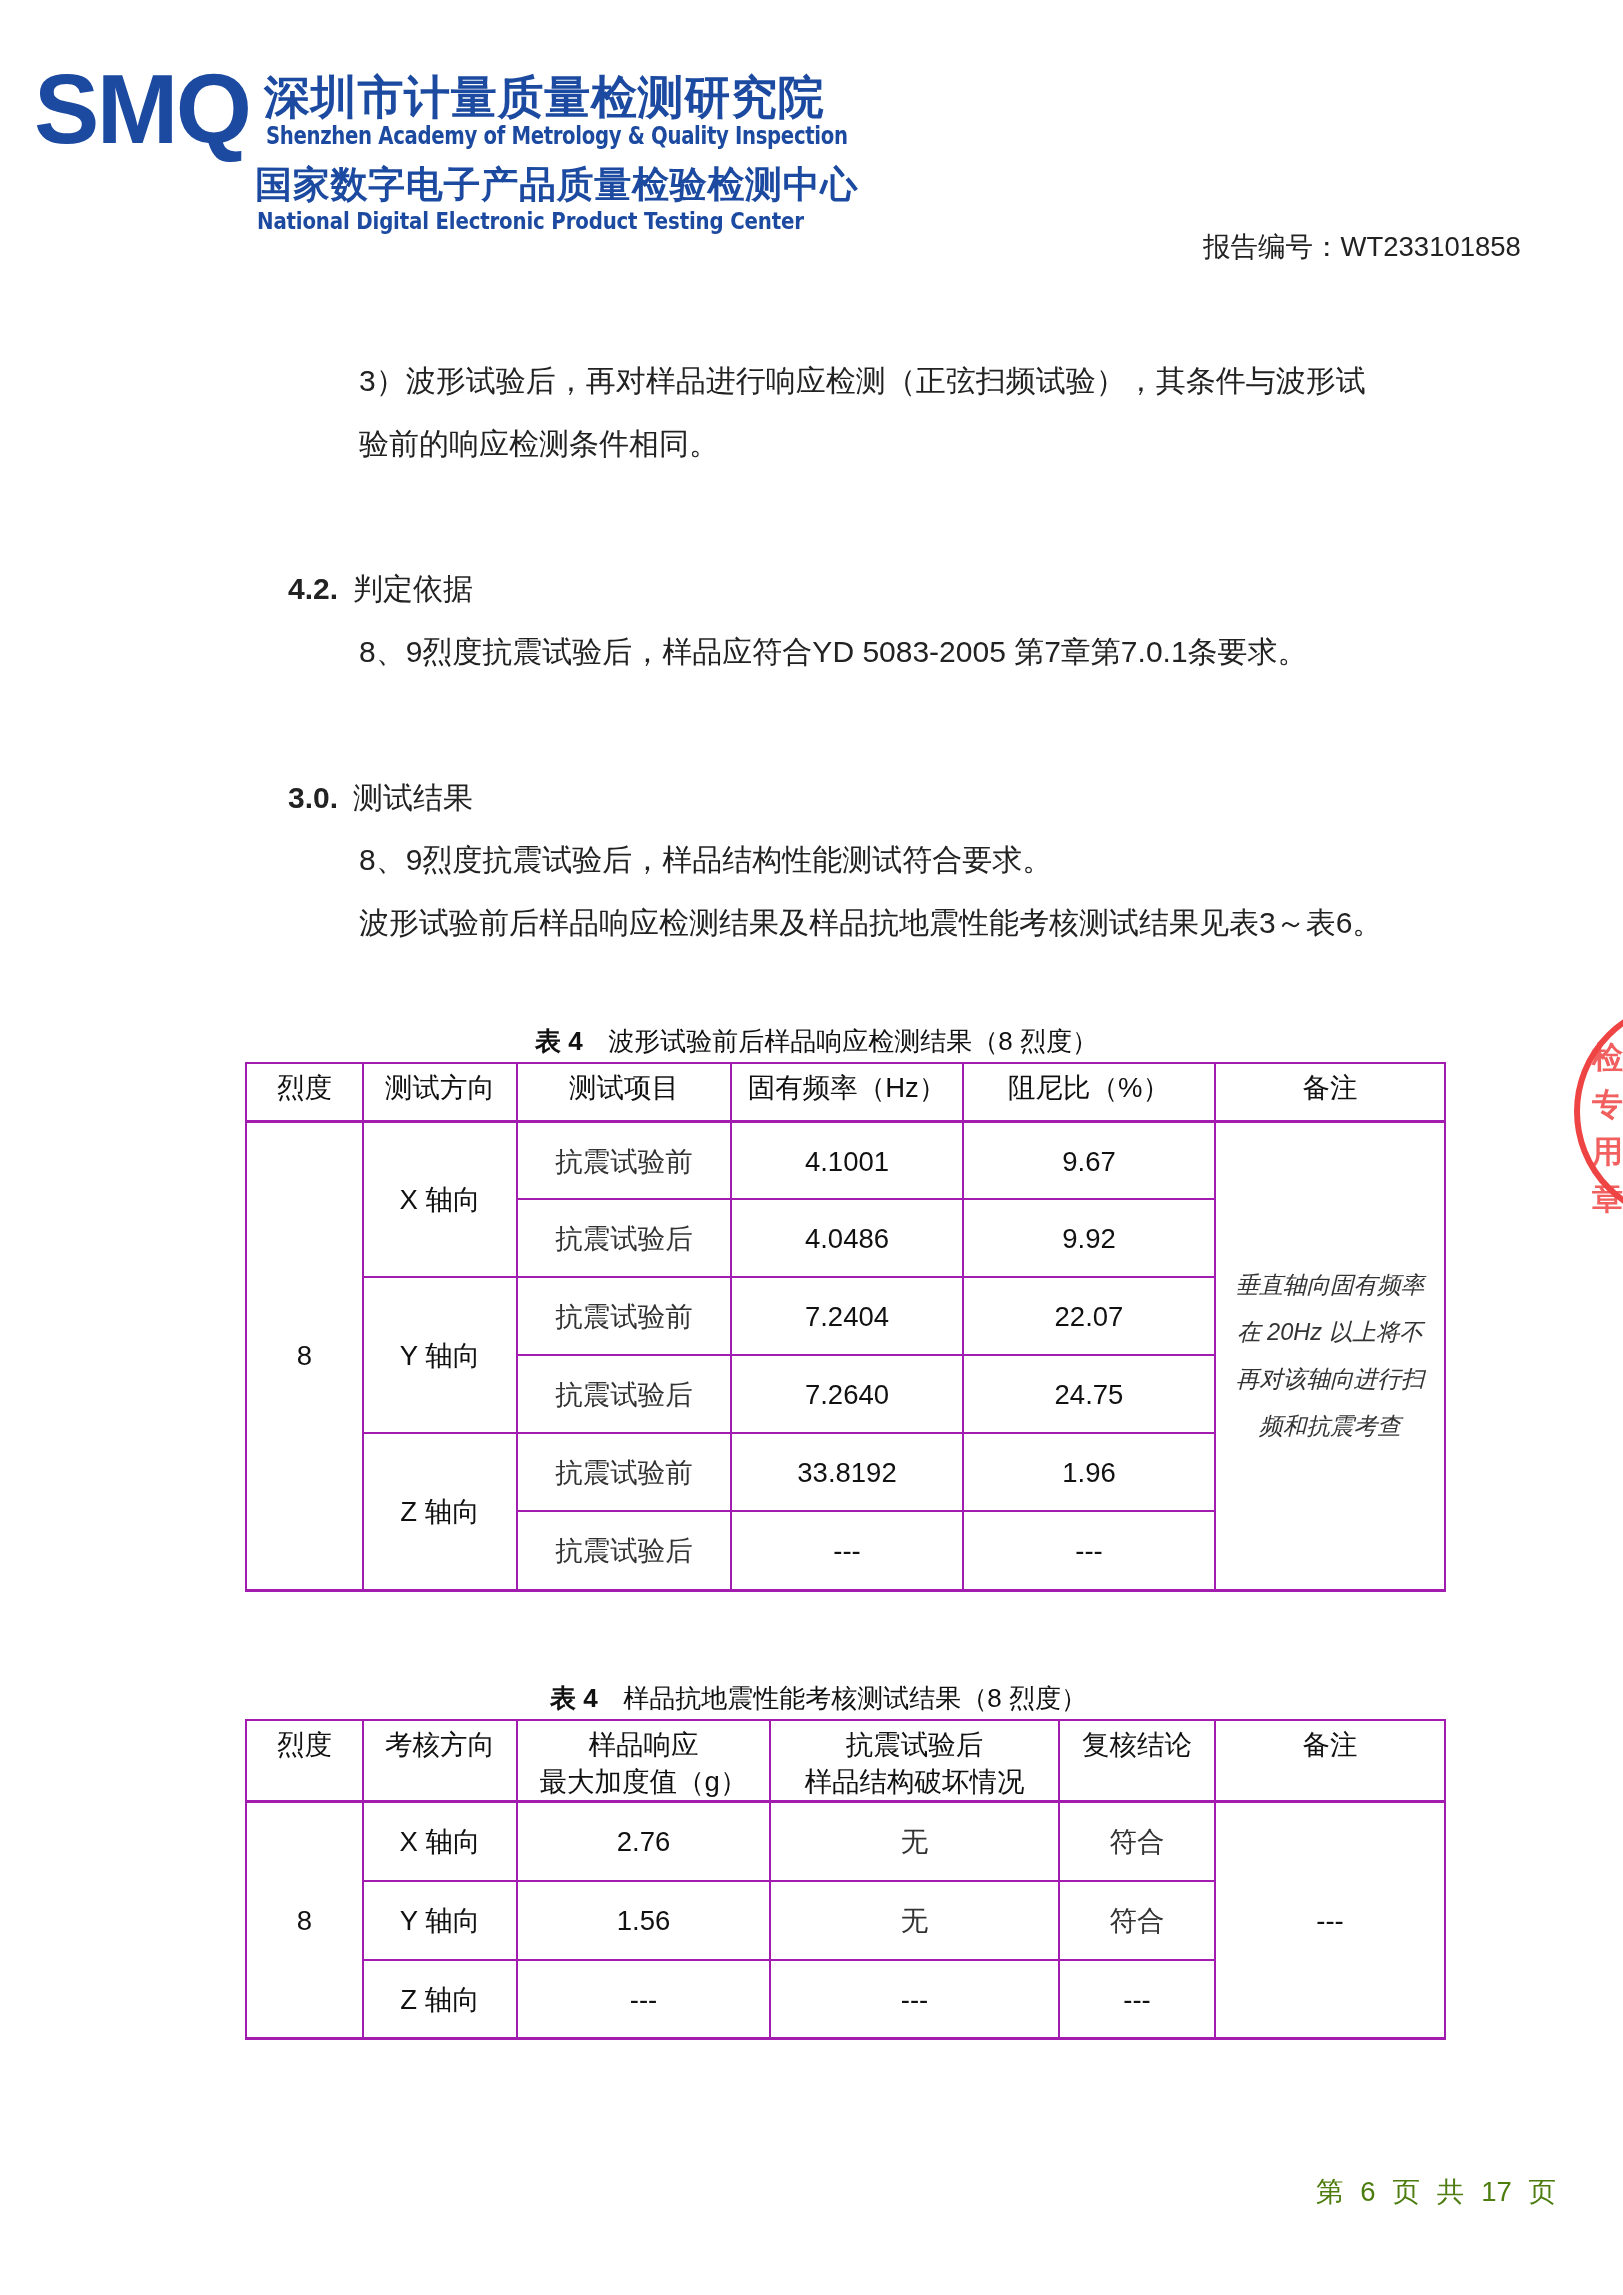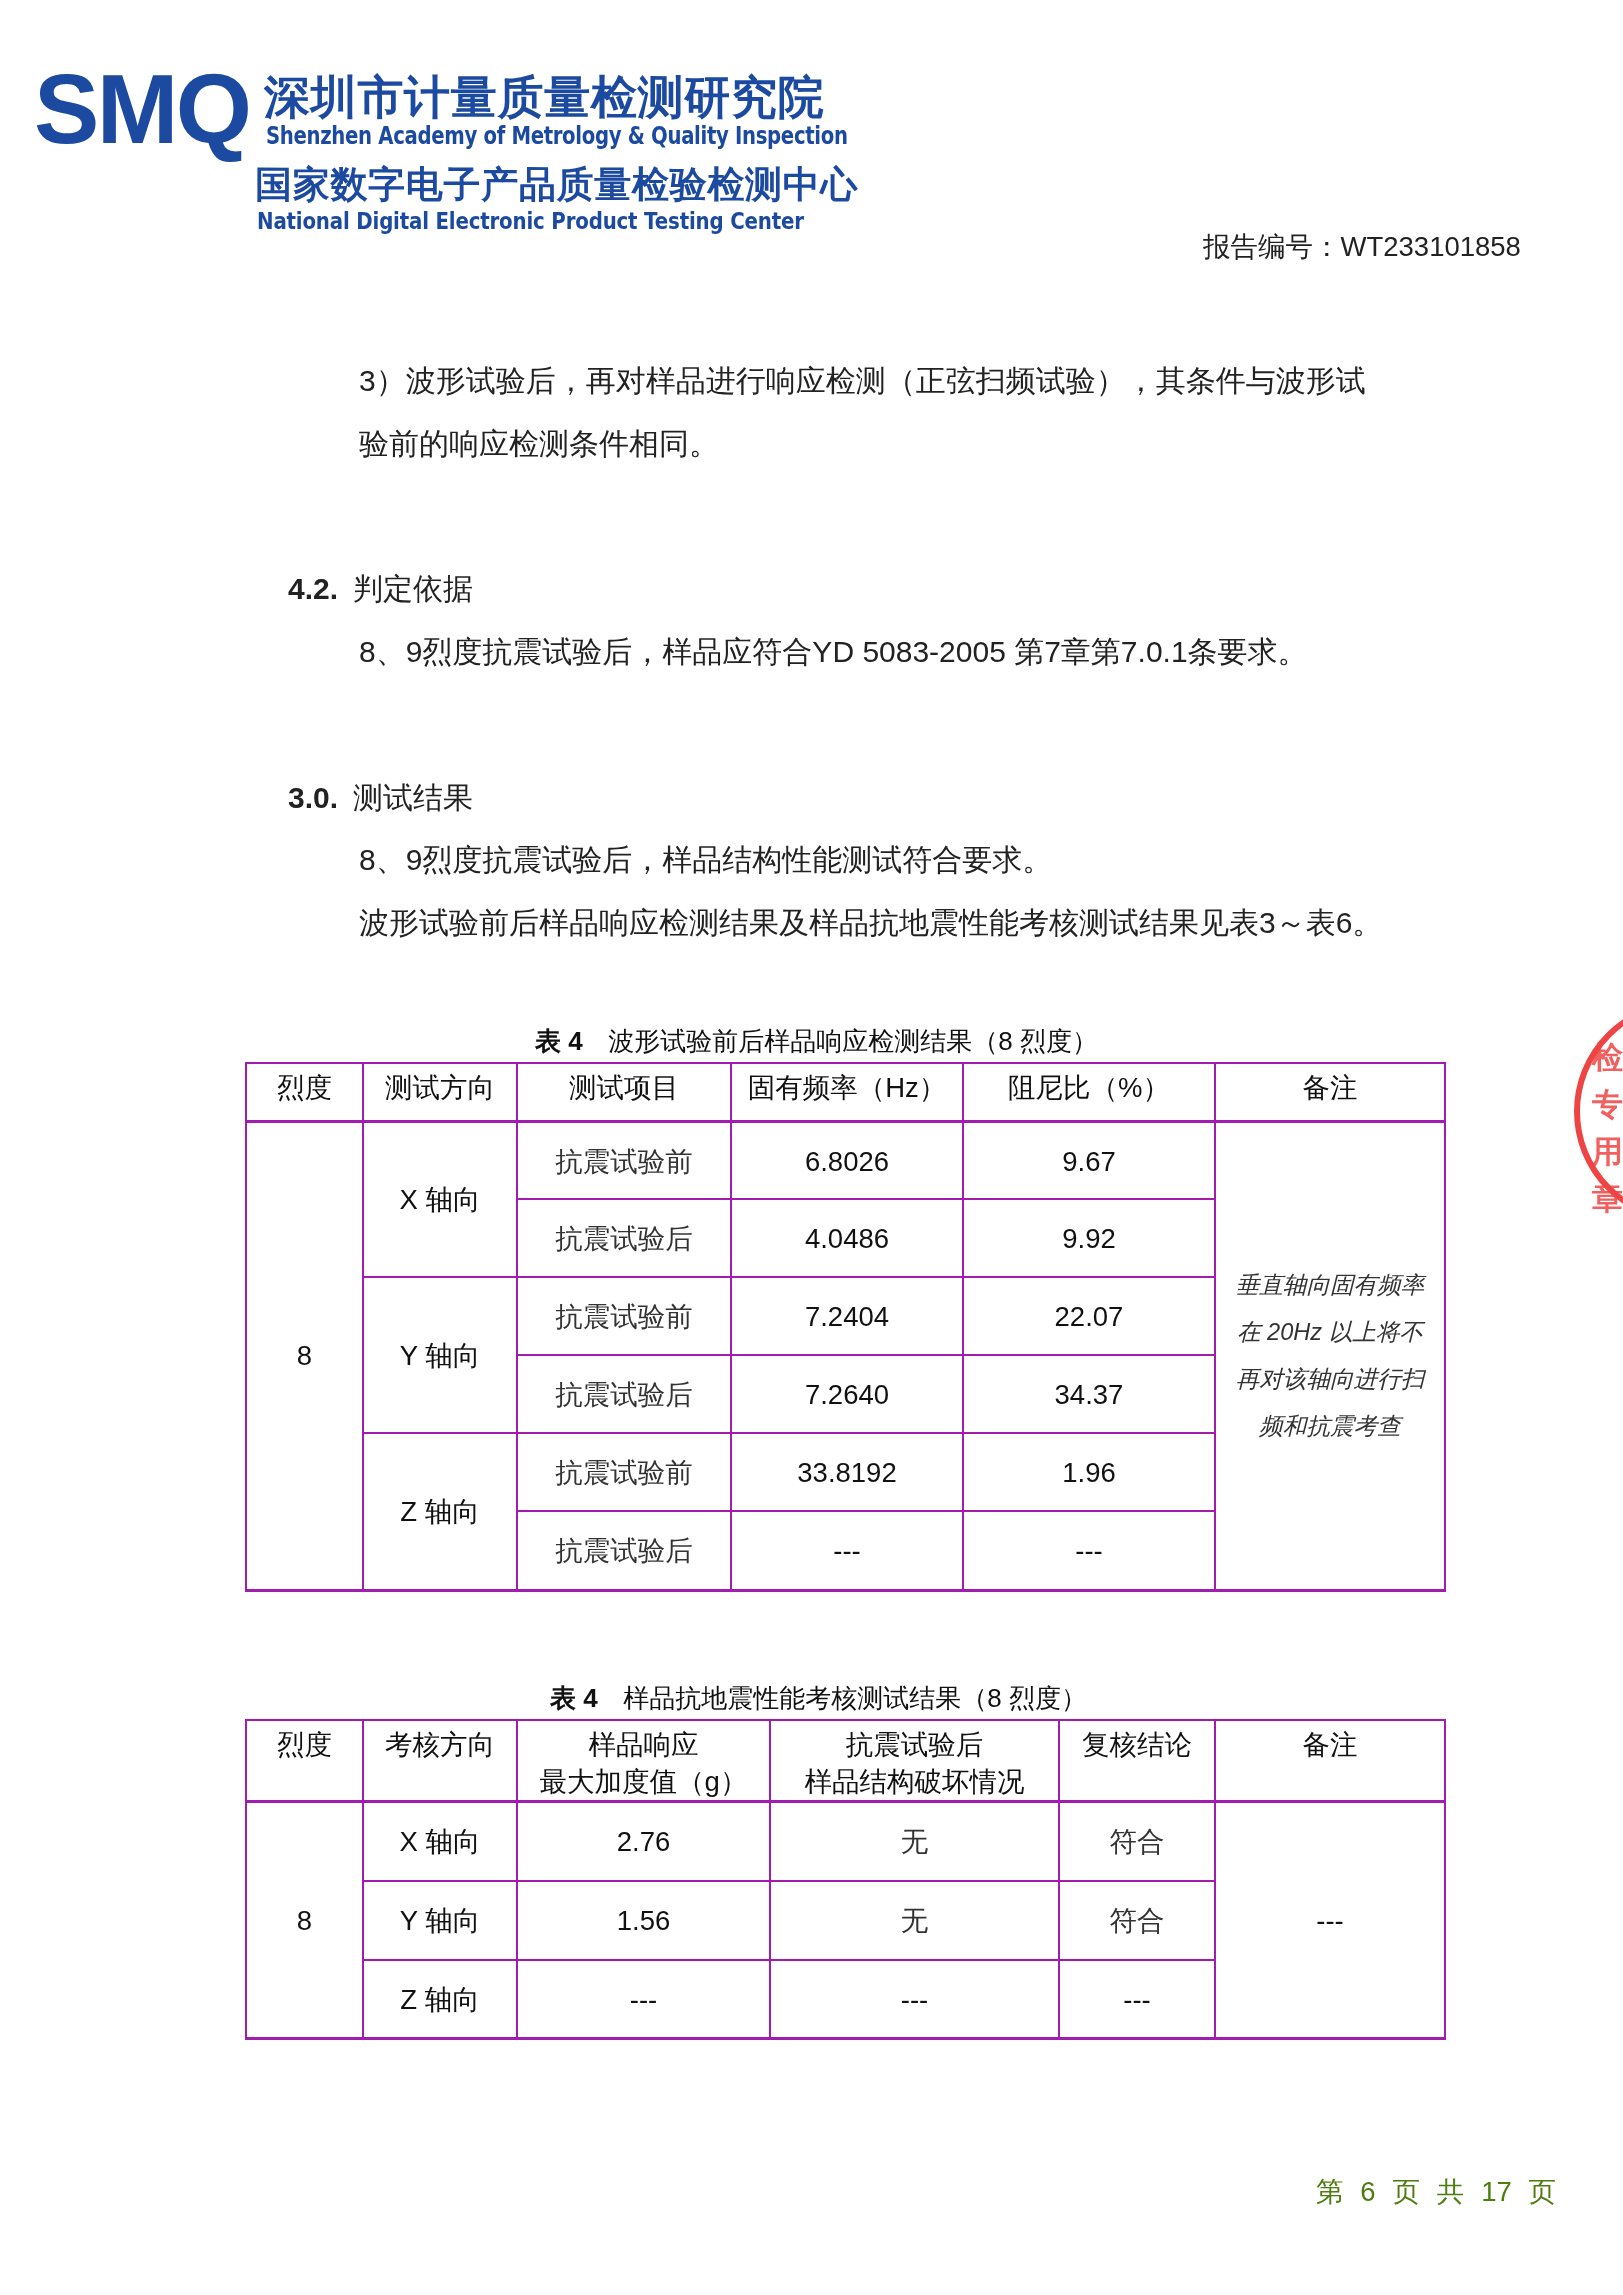--- a/index.html
+++ b/index.html
@@ -122,21 +122,21 @@
     <th>测试方向</th>
     <th>测试项目</th>
     <th>固有频率（Hz）</th>
     <th>阻尼比（%）</th>
     <th>备注</th>
   </tr>
   <tr style="height:78px;">
     <td rowspan="6" class="mid thick-top thick-bottom">8</td>
     <td rowspan="2" class="mid thick-top">X 轴向</td>
     <td class="top thick-top cn-light">抗震试验前</td>
-    <td class="top thick-top">6.8026</td>
+    <td class="top thick-top">4.1001</td>
     <td class="top thick-top">9.67</td>
     <td rowspan="6" class="mid thick-top thick-bottom">
       <div class="note-italic">垂直轴向固有频率</div>
       <div class="note-italic">在 20Hz 以上将不</div>
       <div class="note-italic">再对该轴向进行扫</div>
       <div class="note-italic">频和抗震考查</div>
     </td>
   </tr>
   <tr style="height:78px;">
     <td class="top cn-light">抗震试验后</td>
@@ -145,21 +145,21 @@
   </tr>
   <tr style="height:78px;">
     <td rowspan="2" class="mid">Y 轴向</td>
     <td class="top cn-light">抗震试验前</td>
     <td class="top">7.2404</td>
     <td class="top">22.07</td>
   </tr>
   <tr style="height:78px;">
     <td class="top cn-light">抗震试验后</td>
     <td class="top">7.2640</td>
-    <td class="top">34.37</td>
+    <td class="top">24.75</td>
   </tr>
   <tr style="height:78px;">
     <td rowspan="2" class="mid thick-bottom">Z 轴向</td>
     <td class="top cn-light">抗震试验前</td>
     <td class="top">33.8192</td>
     <td class="top">1.96</td>
   </tr>
   <tr style="height:79px;">
     <td class="top thick-bottom cn-light">抗震试验后</td>
     <td class="top thick-bottom">---</td>

